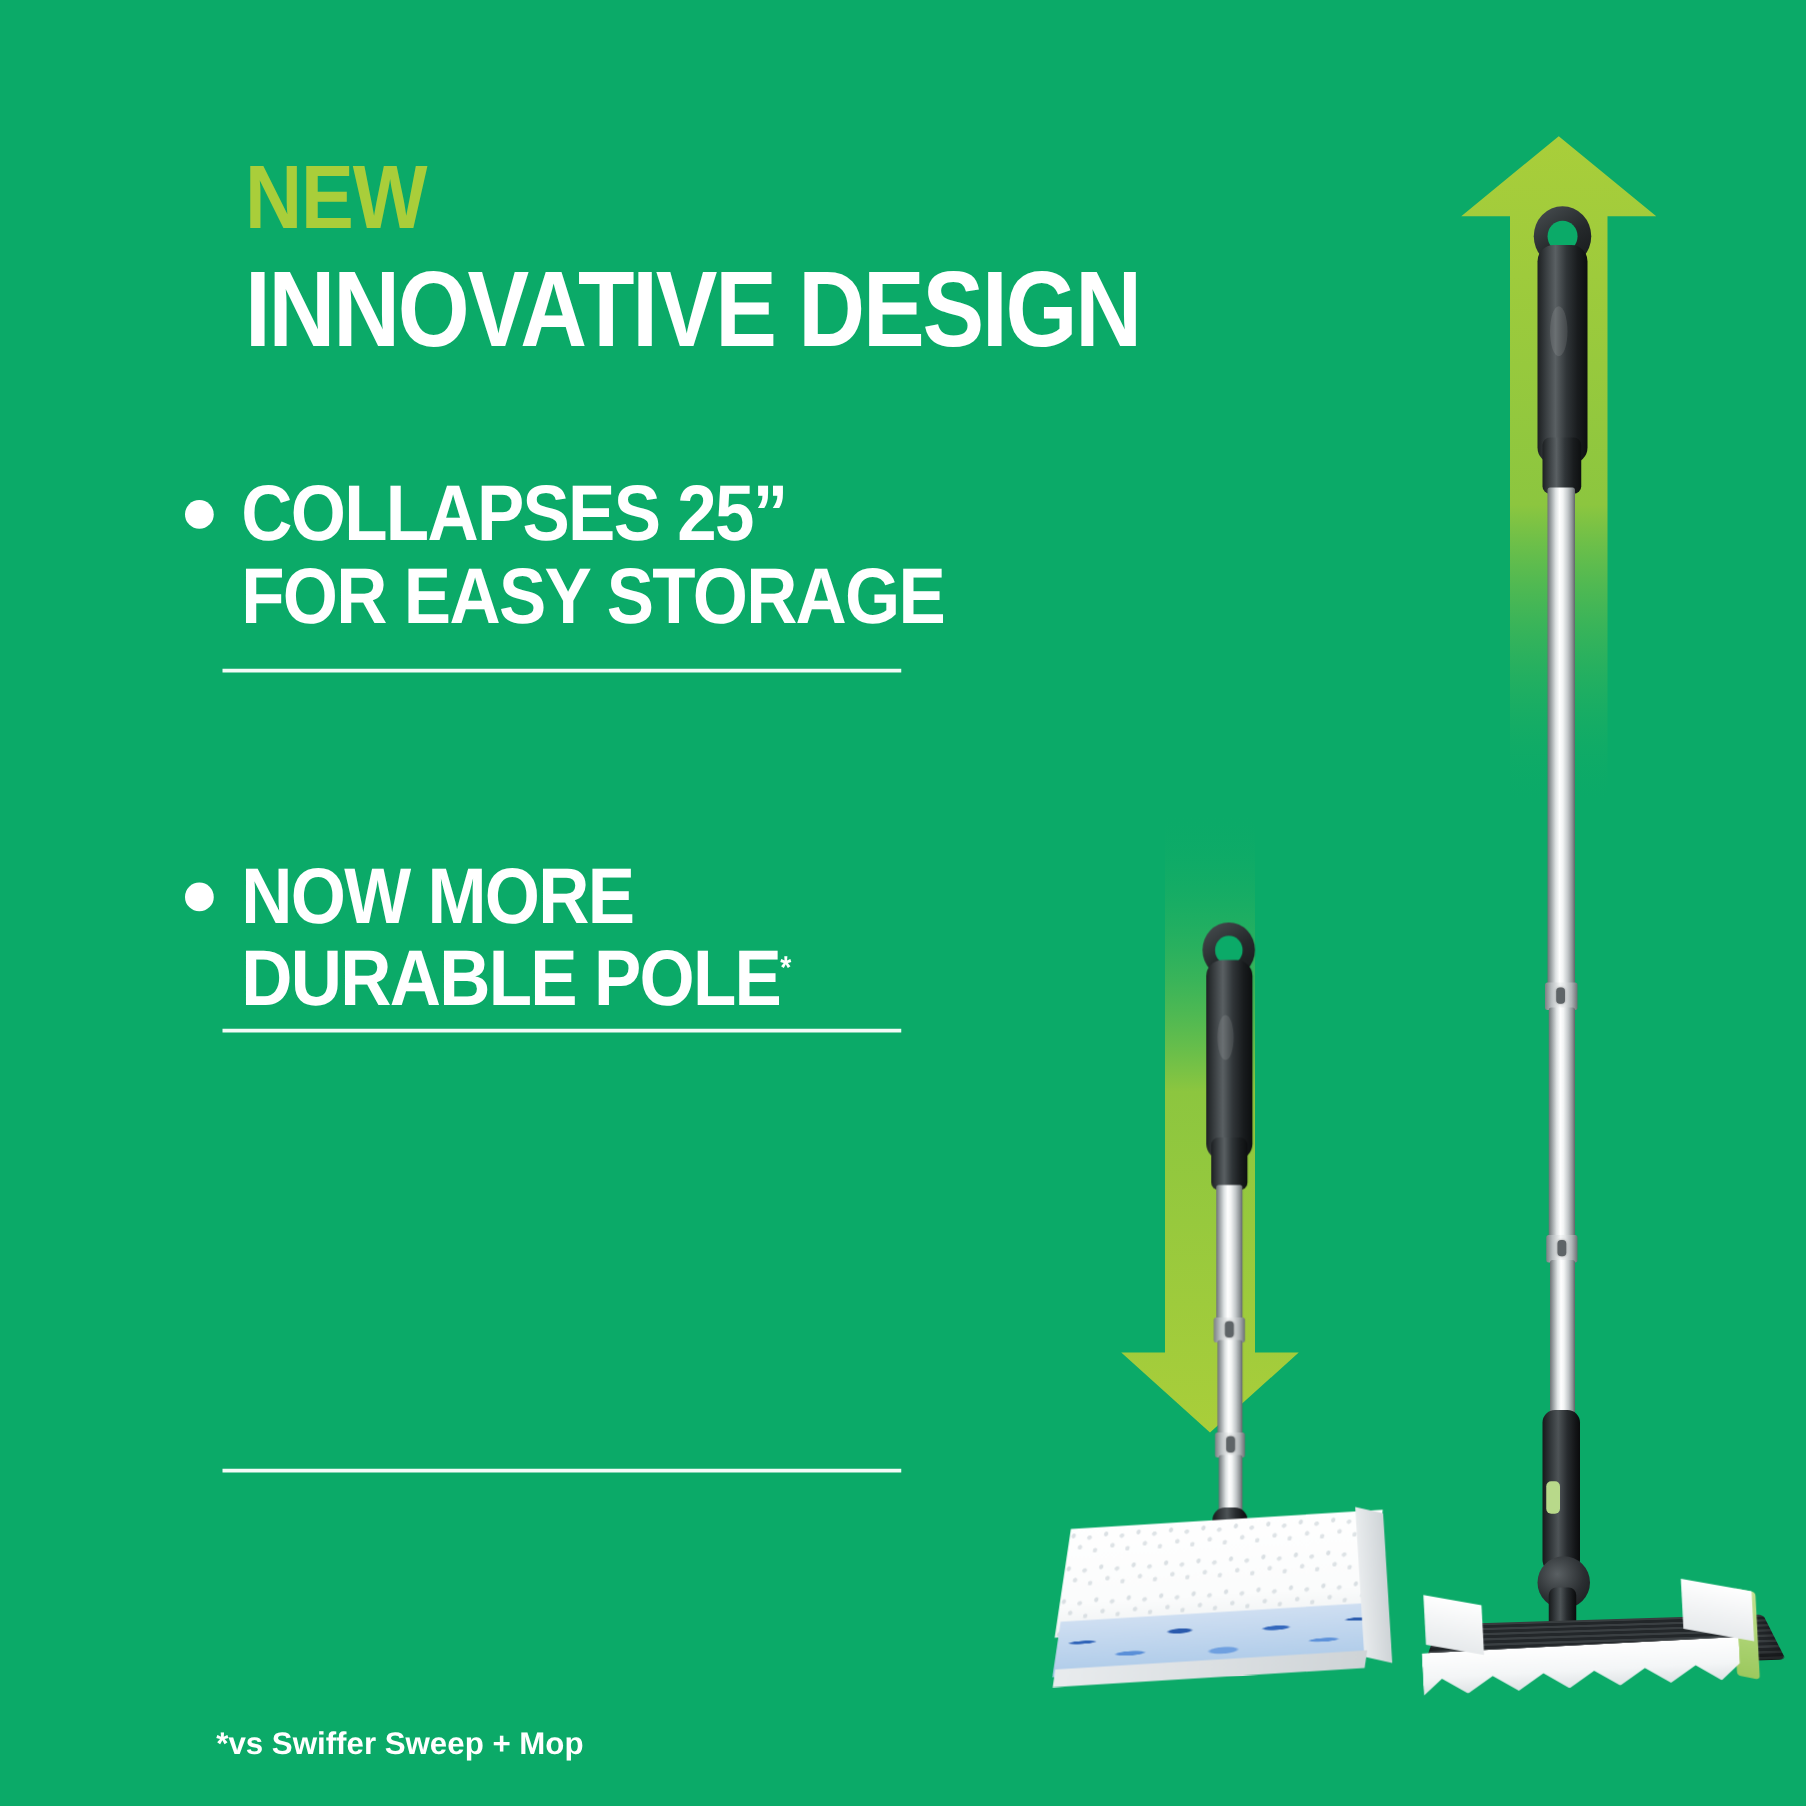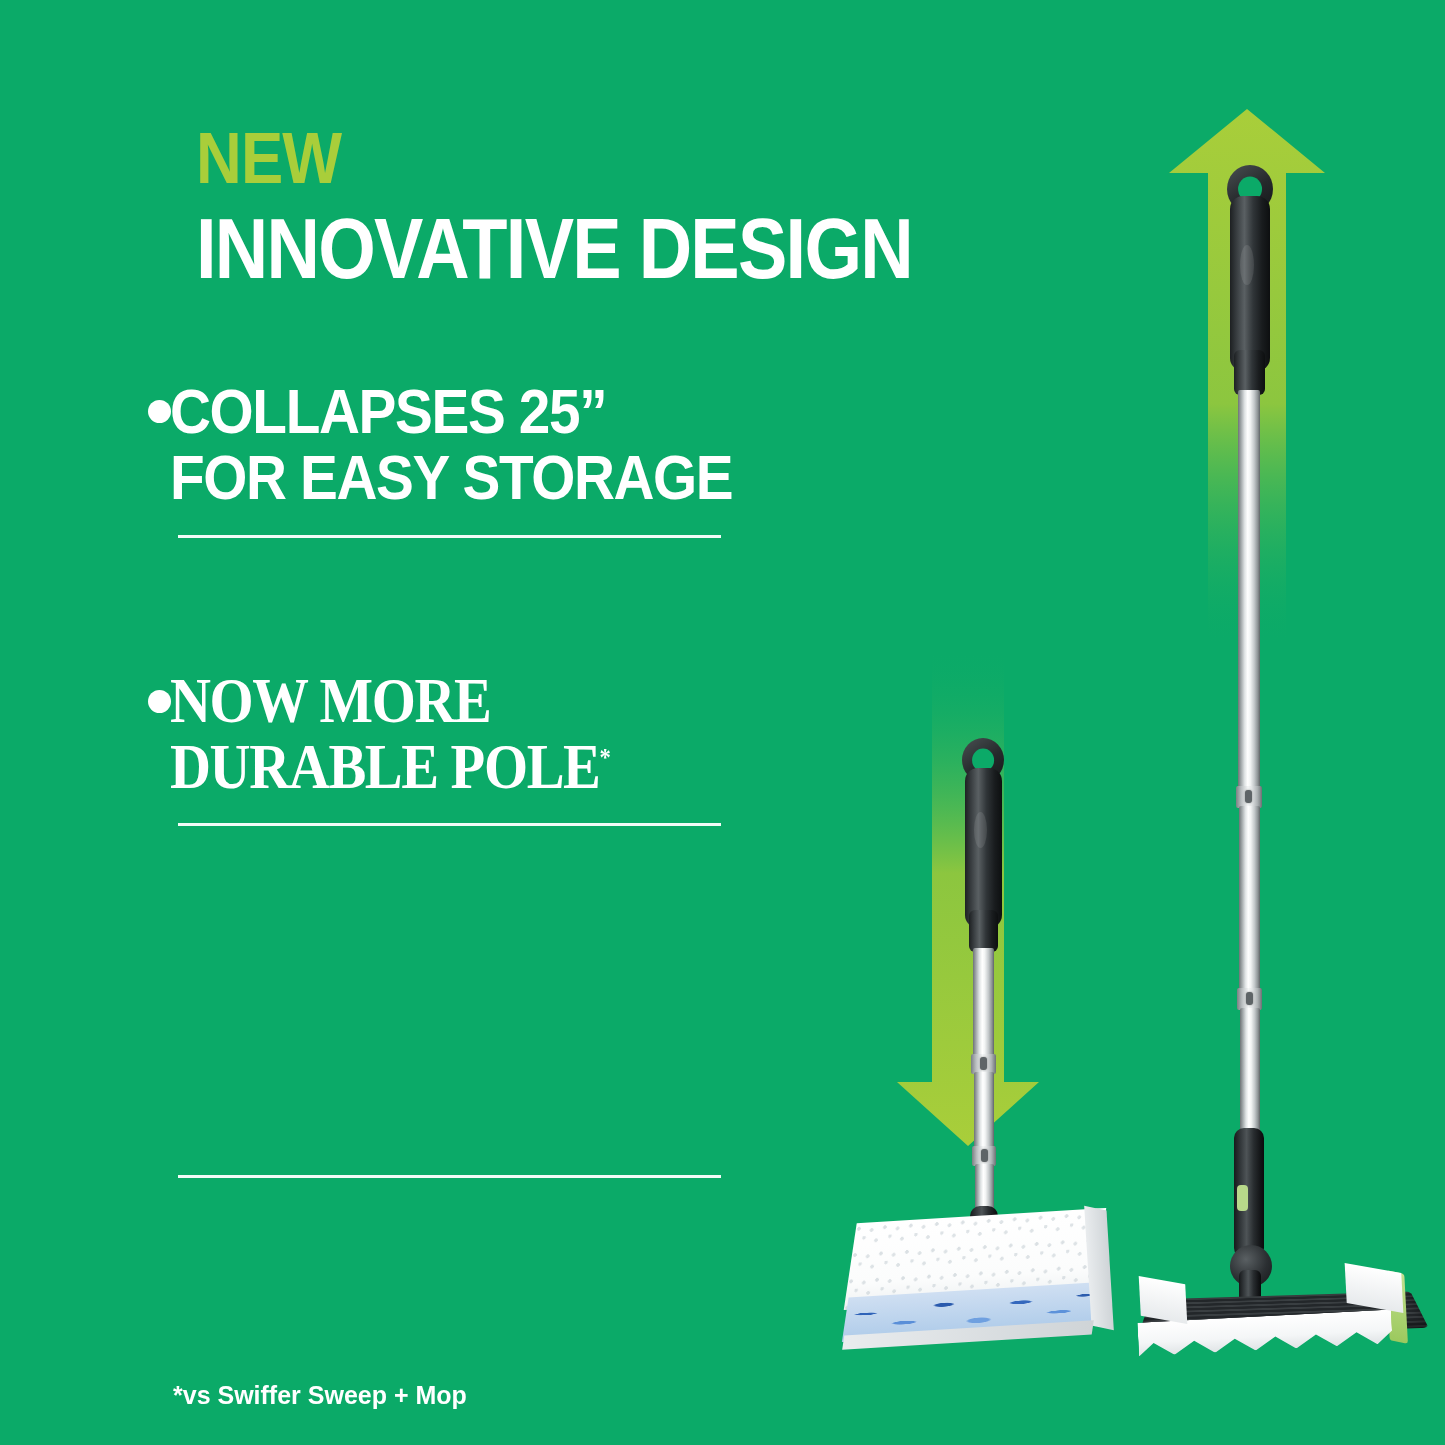--- a/index.html
+++ b/index.html
@@ -63,21 +63,21 @@
   .bullet .dot {
     position: absolute;
     left: 8px;
     top: 22px;
     width: 23px;
     height: 23px;
     border-radius: 50%;
     background: #ffffff;
   }
   .bullet .lines {
-    margin-left: 30px;
+    margin-left: 53px;
   }
   .bullet .ln {
     font-size: 63px;
     line-height: 66px;
     font-weight: 700;
     letter-spacing: -1.5px;
     color: #ffffff;
     transform: scaleX(0.90);
     transform-origin: left center;
     white-space: nowrap;
@@ -344,21 +344,21 @@
 
     <div class="bullet" style="top:378px;">
       <span class="dot"></span>
       <div class="lines">
         <div class="ln">COLLAPSES 25”</div>
         <div class="ln">FOR EASY STORAGE</div>
       </div>
     </div>
     <div class="rule" style="top:535px;"></div>
 
-    <div class="bullet" style="top:668px;font-family:Liberation Serif, serif;">
+    <div class="bullet" style="top:684px;">
       <span class="dot"></span>
       <div class="lines">
         <div class="ln">NOW MORE</div>
         <div class="ln"><span>DURABLE POLE</span><sup>*</sup></div>
       </div>
     </div>
     <div class="rule" style="top:823px;"></div>
 
     <div class="rule" style="top:1175px;"></div>
 

